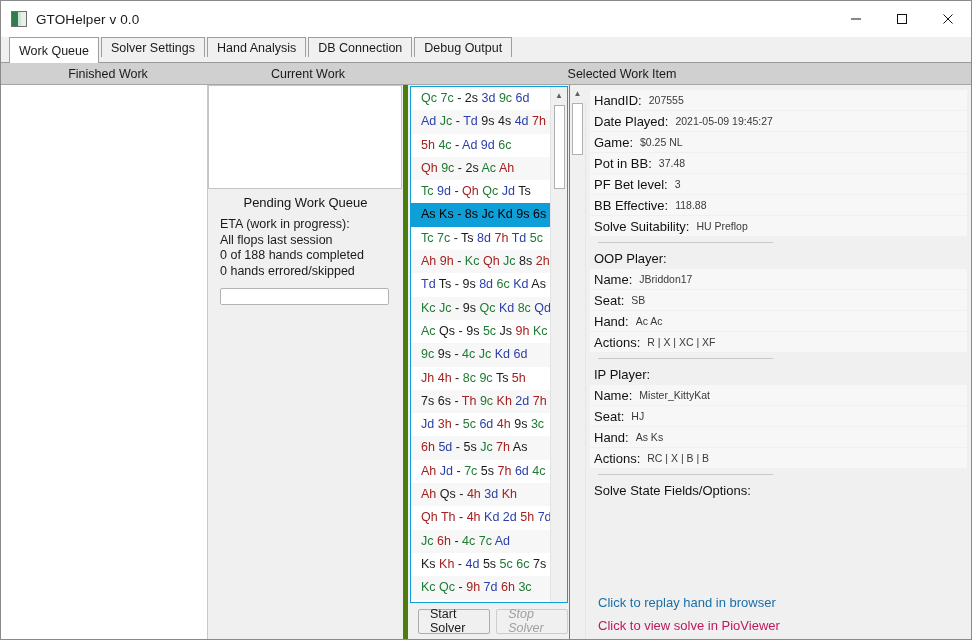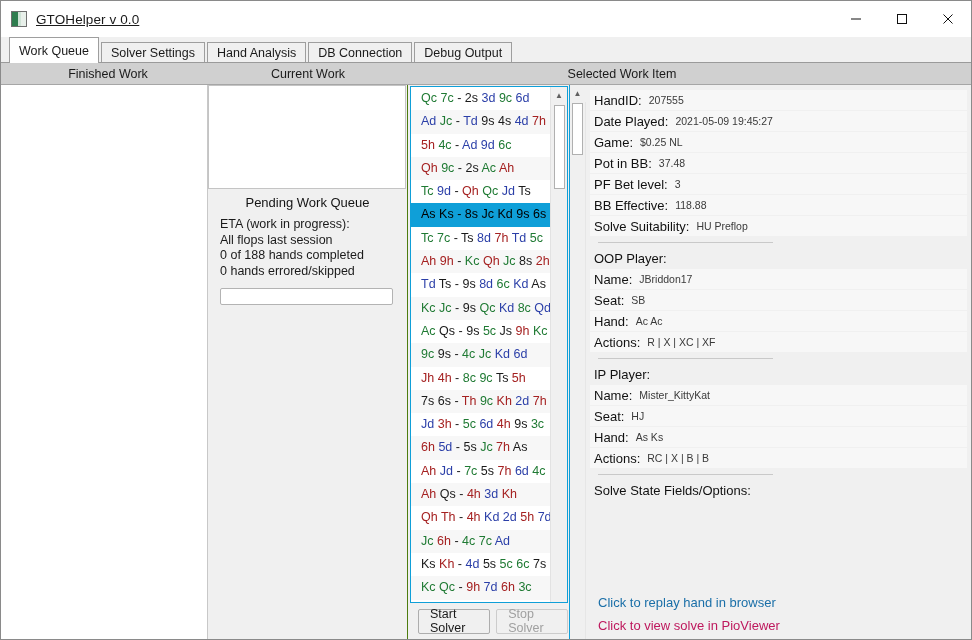--- a/index.html
+++ b/index.html
@@ -26,34 +26,34 @@
   }
   .tb-icon {
     width: 16px; height: 16px; margin-left: 10px; margin-right: 9px;
     border: 1px solid #6f6f6f; background: #ffffff;
     display: flex; overflow: hidden;
   }
   .tb-icon i { display:block; height:100%; }
   .tb-icon i:nth-child(1){ width:40%; background:#2f7d4f; }
   .tb-icon i:nth-child(2){ width:25%; background:#cfe3d6; }
   .tb-icon i:nth-child(3){ width:35%; background:#e8f0ea; }
-  .tb-title { font-size: 13.5px; color: #1a1a1a; letter-spacing: .1px; text-decoration: underline; }
+  .tb-title { font-size: 13.5px; color: #1a1a1a; letter-spacing: .1px; }
   .tb-spacer { flex: 1; }
   .winbtns { display: flex; height: 36px; }
   .winbtn {
     width: 46px; height: 36px;
     display: flex; align-items: center; justify-content: center;
     color: #101010;
   }
   .winbtn svg { display: block; }
 
   
   .tabstrip {
     flex: 0 0 26px; height: 26px;
-    display: flex; align-items: flex-end;
+    display: flex; align-items: flex-start;
     padding-left: 8px;
     background: #f0f0f0;
     border-bottom: 1px solid #9a9a9a;
   }
   .tab {
     height: 20px; padding: 0 9px;
     display: flex; align-items: center;
     font-size: 12.5px; color: #1a1a1a;
     background: #f0f0f0;
     border: 1px solid #9e9e9e;
@@ -82,21 +82,21 @@
   }
 
   
   .body { flex: 1; display: flex; min-height: 0; background: #f0f0f0; }
 
   .col-finished { width: 207px; background: #ffffff; border-right: 1px solid #c8c8c8; }
 
   .col-current {
     width: 200px; background: #f0f0f0;
     display: flex; flex-direction: column;
-    border-right: 1px solid #4d7c0f;
+    border-right: 5px solid #4d7c0f;
   }
   .current-box {
     margin: 0 1px 0 0;
     height: 104px; background: #ffffff;
     border: 1px solid #c4c4c4;
     flex: 0 0 104px;
   }
   .pending-wrap { flex: 1; display: flex; flex-direction: column; padding-top: 4px; }
   .pending-title {
     text-align: center; font-size: 13px; color: #141414;
@@ -166,21 +166,21 @@
     flex: 0 0 36px; height: 36px;
     display: flex; align-items: center; gap: 6px;
     padding-left: 10px;
   }
   .btn {
     height: 25px; padding: 0 11px;
     font-size: 12.5px; color: #1a1a1a;
     background: #f0f0f0; border: 1px solid #adadad;
     display: flex; align-items: center; border-radius: 2px;
   }
-  .btn.disabled { color: #a0a0a0; border-color: #cccccc; }
+  .btn.disabled { color: #a0a0a0; border-color: #cccccc; font-style: italic; }
 
   
   .col-detail {
     flex: 1; min-width: 0;
     background: #f0f0f0;
     display: flex;
     border-left: 1px solid #0f9fd8;
     margin-left: 1px;
     overflow: hidden;
   }

